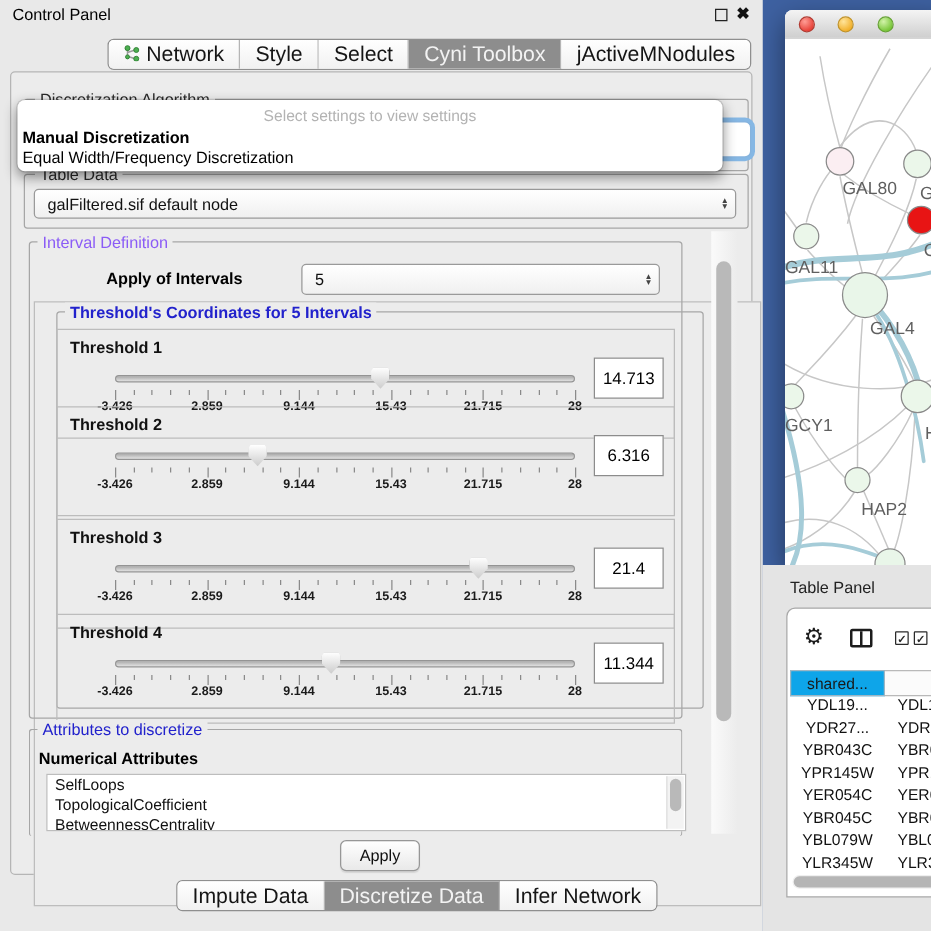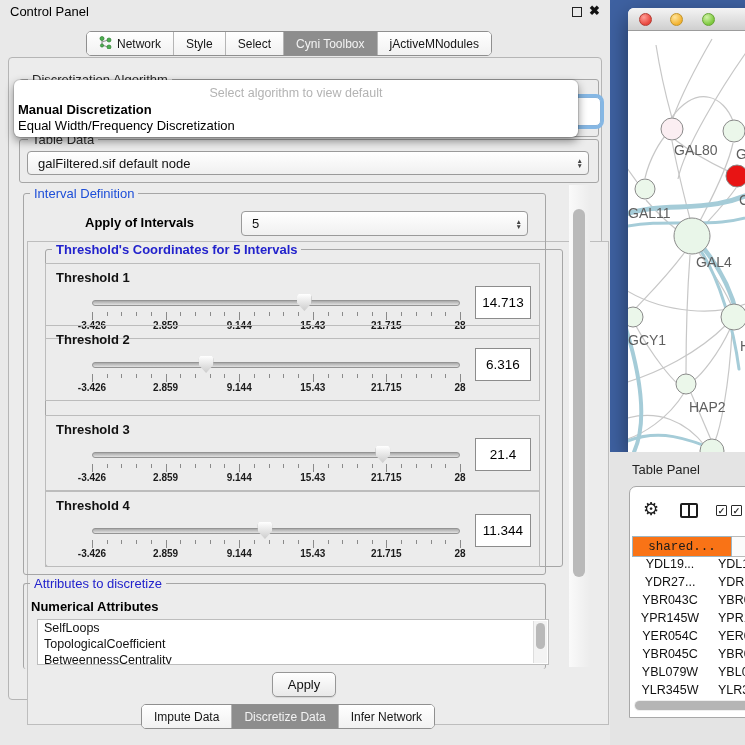--- a/index.html
+++ b/index.html
@@ -25,39 +25,39 @@
   #table-inner{left:19px;top:34px;width:130px;height:232px;background:#fff;
     border:1px solid #a8a8a8;border-radius:7px 0 0 0;box-sizing:border-box;overflow:hidden;}
   #gear{left:13px;top:13px;font-size:18px;color:#1c1c1c;line-height:18px;}
   #colicon{left:50px;top:16px;width:18px;height:15px;border:2px solid #1c1c1c;border-radius:2px;box-sizing:border-box;}
   #colicon::after{content:"";position:absolute;left:6px;top:0;width:2px;height:100%;background:#1c1c1c;}
   .cbicon{position:absolute;top:18px;width:11px;height:11px;border:1.6px solid #2a2a2a;border-radius:1px;
     font-size:9px;line-height:10px;text-align:center;color:#2a2a2a;box-sizing:border-box;font-weight:bold;}
   #tbl-header{left:2px;top:49px;display:flex;height:21px;}
   .hcell{box-sizing:border-box;border:1px solid #9db6c4;font-size:12.5px;color:#1a1a1a;
     display:flex;align-items:center;justify-content:center;}
-  .hcell.c1{width:100px;background:#f97316;font-family:Liberation Mono, monospace;}
+  .hcell.c1{width:76px;background:#0ea5e9;}
   .hcell.c2{width:80px;background:#fbfbfb;border-left:none;border-color:#b9b9b9;}
   #tbl-rows{left:2px;top:70px;width:156px;height:150px;overflow:hidden;}
   .trow{display:flex;height:18px;font-size:12.5px;color:#111;}
   .tcell1{width:76px;text-align:center;}
   .tcell2{width:80px;padding-left:10px;box-sizing:border-box;}
   #hscroll{left:4px;top:213px;width:140px;height:11px;background:#efefef;border-radius:6px;}
   #hscroll .hthumb{position:absolute;left:1px;top:1px;width:130px;height:9px;background:#b5b5b5;border-radius:5px;}
 
   
   #control-panel{left:0;top:0;width:610px;height:745px;background:#e9e9e9;}
   #cp-titlebar{left:0;top:0;width:100%;height:24px;}
   #cp-title{left:10px;top:4px;font-size:13px;color:#000;}
   #float-icon{left:572px;top:7px;width:10px;height:10px;border:1.6px solid #222;box-sizing:border-box;}
   #close-icon{left:589px;top:3px;font-size:13px;font-weight:bold;color:#111;}
 
   .seg-bar{position:absolute;display:flex;height:23px;border:1px solid #8f8f8f;border-radius:5px;
     overflow:hidden;background:#fff;}
-  .seg{display:flex;align-items:center;gap:5px;padding:0 12px;font-size:12px;color:#151515;
+  .seg{display:flex;align-items:center;gap:5px;padding:0 12px;font-size:17px;color:#151515;
     background:linear-gradient(#ffffff,#f1f1f1);border-right:1px solid #b5b5b5;white-space:nowrap;}
   .seg:last-child{border-right:none;}
   .seg.sel{background:#8d8d8d;color:#f3f3f3;}
 
   #content{left:8px;top:57px;width:594px;height:643px;border:1px solid #b5b5b5;border-radius:4px;
     background:#ececec;box-sizing:border-box;}
 
   .group{position:absolute;border:1px solid #a6a6a6;border-radius:3px;box-sizing:border-box;}
   .group-title{position:absolute;font-size:13px;background:#ececec;padding:0 4px;white-space:nowrap;}
 
@@ -71,21 +71,21 @@
 
   #popup{left:14px;top:80px;width:564px;height:57px;background:#fff;border-radius:6px;
     box-shadow:0 4px 10px rgba(0,0,0,.45),0 0 0 1px rgba(0,0,0,.12);}
   #popup .placeholder{position:absolute;left:0;top:6px;width:100%;text-align:center;color:#b3b3b3;font-size:12.5px;}
   .popup-item{position:absolute;left:4px;font-size:13px;color:#000;white-space:nowrap;}
 
   #scrollpane{left:18px;top:183px;width:582px;height:484px;border:1px solid #bdbdbd;box-sizing:border-box;
     background:#ececec;overflow:hidden;}
   #vscroll-track{left:578px;top:184px;width:21px;height:482px;background:linear-gradient(to right,#fafafa,#ececec);}
 
-  .throw{position:absolute;left:36px;width:495px;height:76px;border:1px solid #bcbcbc;box-sizing:border-box;}
+  .throw{position:absolute;left:36px;width:495px;height:88px;border:1px solid #bcbcbc;box-sizing:border-box;}
   .th-label{position:absolute;left:10px;top:6px;font-size:13px;font-weight:bold;color:#111;}
   .slider{position:absolute;left:46px;top:0;width:368px;height:70px;}
   .track{position:absolute;left:0;top:36px;width:100%;height:6px;border-radius:3px;
     background:linear-gradient(#a9a9a9,#e2e2e2);border:1px solid #949494;box-sizing:border-box;}
   .thumb{position:absolute;top:30px;width:15px;height:17px;transform:translateX(-50%);
     background:linear-gradient(#ffffff,#cccccc);
     clip-path:polygon(12% 0,88% 0,100% 16%,100% 52%,50% 100%,0 52%,0 16%);
     filter:drop-shadow(0 0 1px #707070);}
   .ticks{position:absolute;left:0;top:48px;width:100%;height:8px;}
   .tick{position:absolute;top:0;width:1px;background:#8a8a8a;}
@@ -97,21 +97,21 @@
   #attr-list{left:36px;top:618px;width:512px;height:46px;background:#fff;border:1px solid #bdbdbd;
     box-sizing:border-box;overflow:hidden;}
   .attr-item{font-size:12.5px;color:#111;padding-left:6px;height:16px;line-height:16px;white-space:nowrap;}
   #attr-scroll{position:absolute;right:1px;top:1px;width:13px;height:42px;background:#f3f3f3;border-left:1px solid #ddd;}
   #attr-thumb{position:absolute;left:2px;top:2px;width:9px;height:26px;background:#b9b9b9;border-radius:5px;}
 
   #apply-btn{left:271px;top:671px;width:62px;height:23px;border:1px solid #979797;border-radius:5px;
     background:linear-gradient(#ffffff,#e9e9e9);font-size:13px;color:#111;
     display:flex;align-items:center;justify-content:center;box-shadow:0 1px 1px rgba(0,0,0,.1);}
 
-  .title-green{color:#1d4ed8;}
+  .title-green{color:#8b5cf6;}
   .title-blue{color:#2222cc;}
   .title-dark{color:#2a2a2a;}
   .bold{font-weight:bold;}
 </style>
 </head>
 <body>
 
 <div id="root">
 
   <div id="desktop" class="abs"></div>
@@ -504,21 +504,21 @@
           <div class="seg sel">
             <span>Discretize Data</span>
           </div>
           <div class="seg">
             <span>Infer Network</span>
           </div>
         </div>
     </div>
 
     <div id="popup" class="abs">
-      <div class="placeholder">Select algorithm to view default</div>
+      <div class="placeholder">Select settings to view settings</div>
       <div id="popup-items">
           <div class="popup-item bold" style="top: 22px;">Manual Discretization</div>
           <div class="popup-item" style="top: 38px;">Equal Width/Frequency Discretization</div>
         </div>
     </div>
   </div>
 
 </div>
 
 </body></html>

